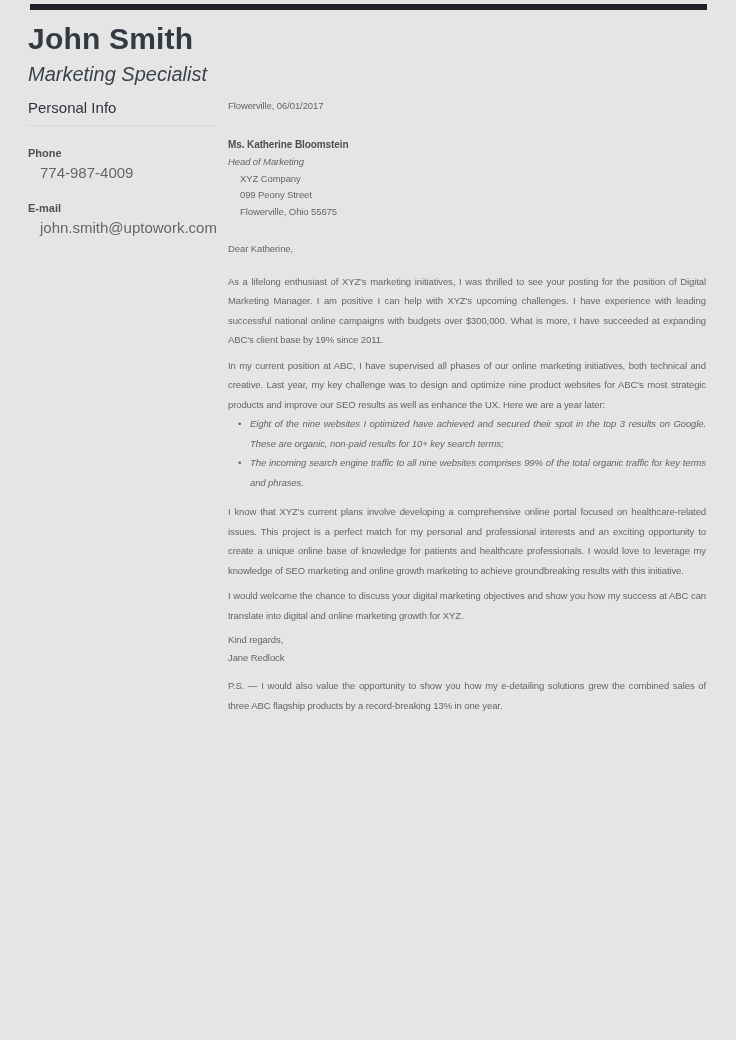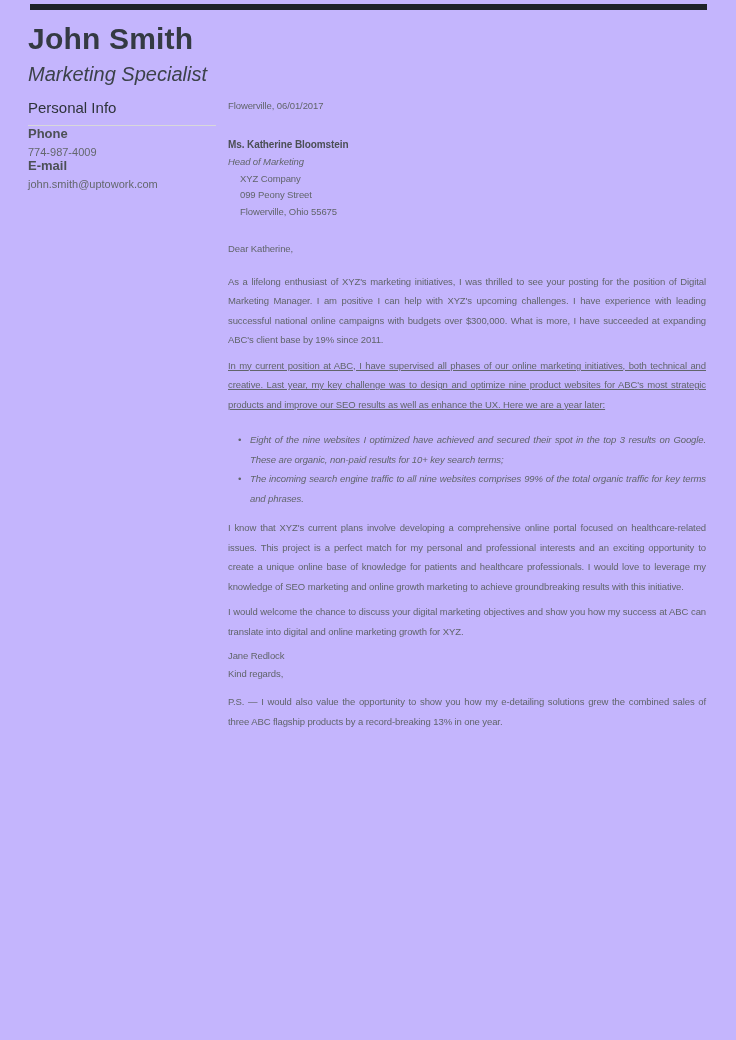--- a/index.html
+++ b/index.html
@@ -1,20 +1,20 @@
 <!DOCTYPE html>
 <html><head>
 <meta charset="utf-8">
 <style>
   html, body { margin: 0; padding: 0; background: #ffffff; }
   .page {
     position: relative;
     width: 736px;
     height: 1040px;
-    background: #c4b5fd;
+    background: #e5e5e5;
     font-family: "Liberation Sans", sans-serif;
     overflow: hidden;
   }
 
   
   .accent-bar {
     position: absolute;
     left: 30px;
     top: 4px;
     width: 677px;
@@ -50,29 +50,30 @@
   }
   .sidebar h2 {
     margin: 0;
     padding: 0 0 9px 0;
     font-size: 15px;
     font-weight: 400;
     color: #2e333b;
     border-bottom: 1px solid #d8d8da;
   }
   .side-label {
-    margin-top: 0;
-    font-size: 13px;
+    margin-top: 21px;
+    font-size: 11px;
     font-weight: 700;
     color: #4c5056;
   }
   .side-value {
     margin-top: 5px;
-    font-size: 11px;
+    font-size: 15px;
     color: #63676c;
+    margin-left: 12px;
   }
 
   
   .letter {
     position: absolute;
     left: 228px;
     top: 98px;
     width: 478px;
     color: #61656b;
     font-size: 9.5px;
@@ -91,21 +92,21 @@
     line-height: 17px;
     margin-bottom: 1px;
   }
   .company-block { margin-bottom: 19px; margin-left: 12px; }
   .salutation { line-height: 19.5px; margin-bottom: 13px; }
   .para {
     margin: 0 0 6px 0;
     line-height: 19.5px;
     text-align: justify;
   }
-  .para.tight { margin-bottom: 16px; text-decoration: underline; }
+  .para.tight { margin-bottom: 0; }
   ul.points {
     margin: 0 0 10px 0;
     padding: 0;
     list-style: none;
   }
   ul.points li {
     position: relative;
     padding-left: 22px;
     line-height: 19.5px;
     text-align: justify;
@@ -165,20 +166,20 @@
     <ul class="points">
       <li>Eight of the nine websites I optimized have achieved and secured their spot in the top 3 results on Google. These are organic, non-paid results for 10+ key search terms;</li>
       <li>The incoming search engine traffic to all nine websites comprises 99% of the total organic traffic for key terms and phrases.</li>
     </ul>
 
     <p class="para">I know that XYZ's current plans involve developing a comprehensive online portal focused on healthcare-related issues. This project is a perfect match for my personal and professional interests and an exciting opportunity to create a unique online base of knowledge for patients and healthcare professionals. I would love to leverage my knowledge of SEO marketing and online growth marketing to achieve groundbreaking results with this initiative.</p>
 
     <p class="para">I would welcome the chance to discuss your digital marketing objectives and show you how my success at ABC can translate into digital and online marketing growth for XYZ.</p>
 
     <div class="closing">
+      <div>Kind regards,</div>
       <div>Jane Redlock</div>
-      <div>Kind regards,</div>
     </div>
 
     <p class="postscript">P.S. — I would also value the opportunity to show you how my e-detailing solutions grew the combined sales of three ABC flagship products by a record-breaking 13% in one year.</p>
   </div>
 
 </div>
 
 </body></html>

